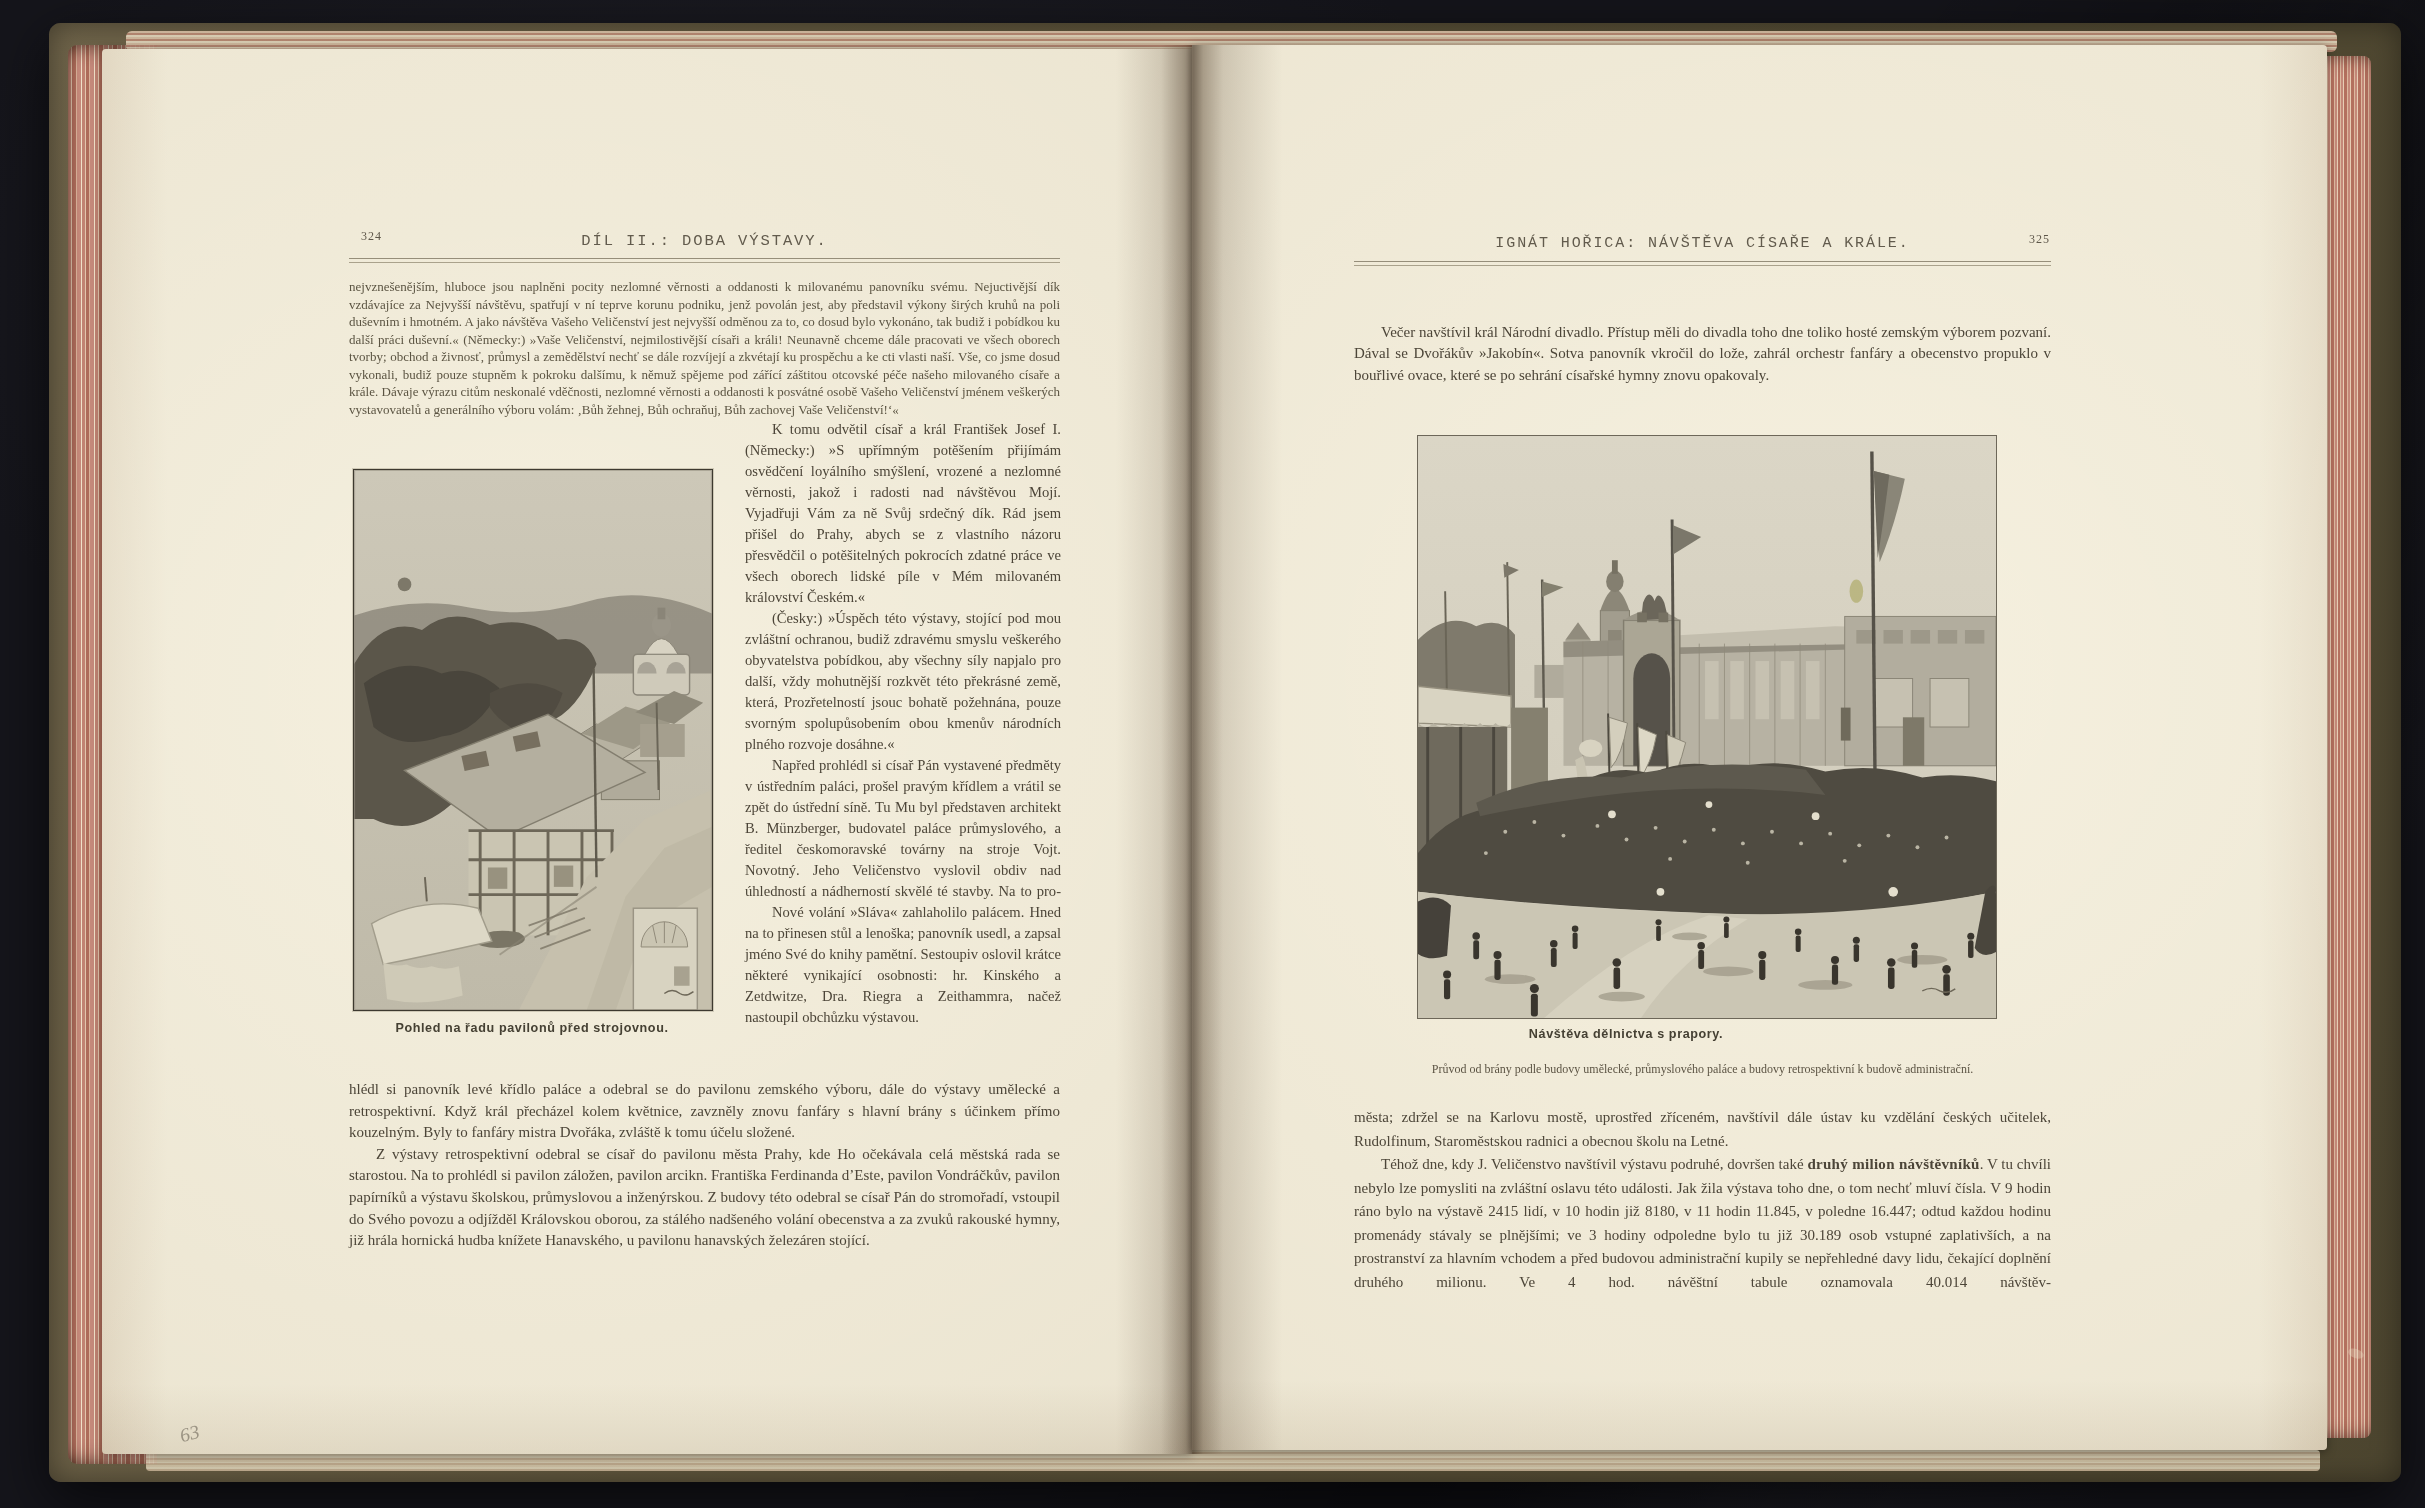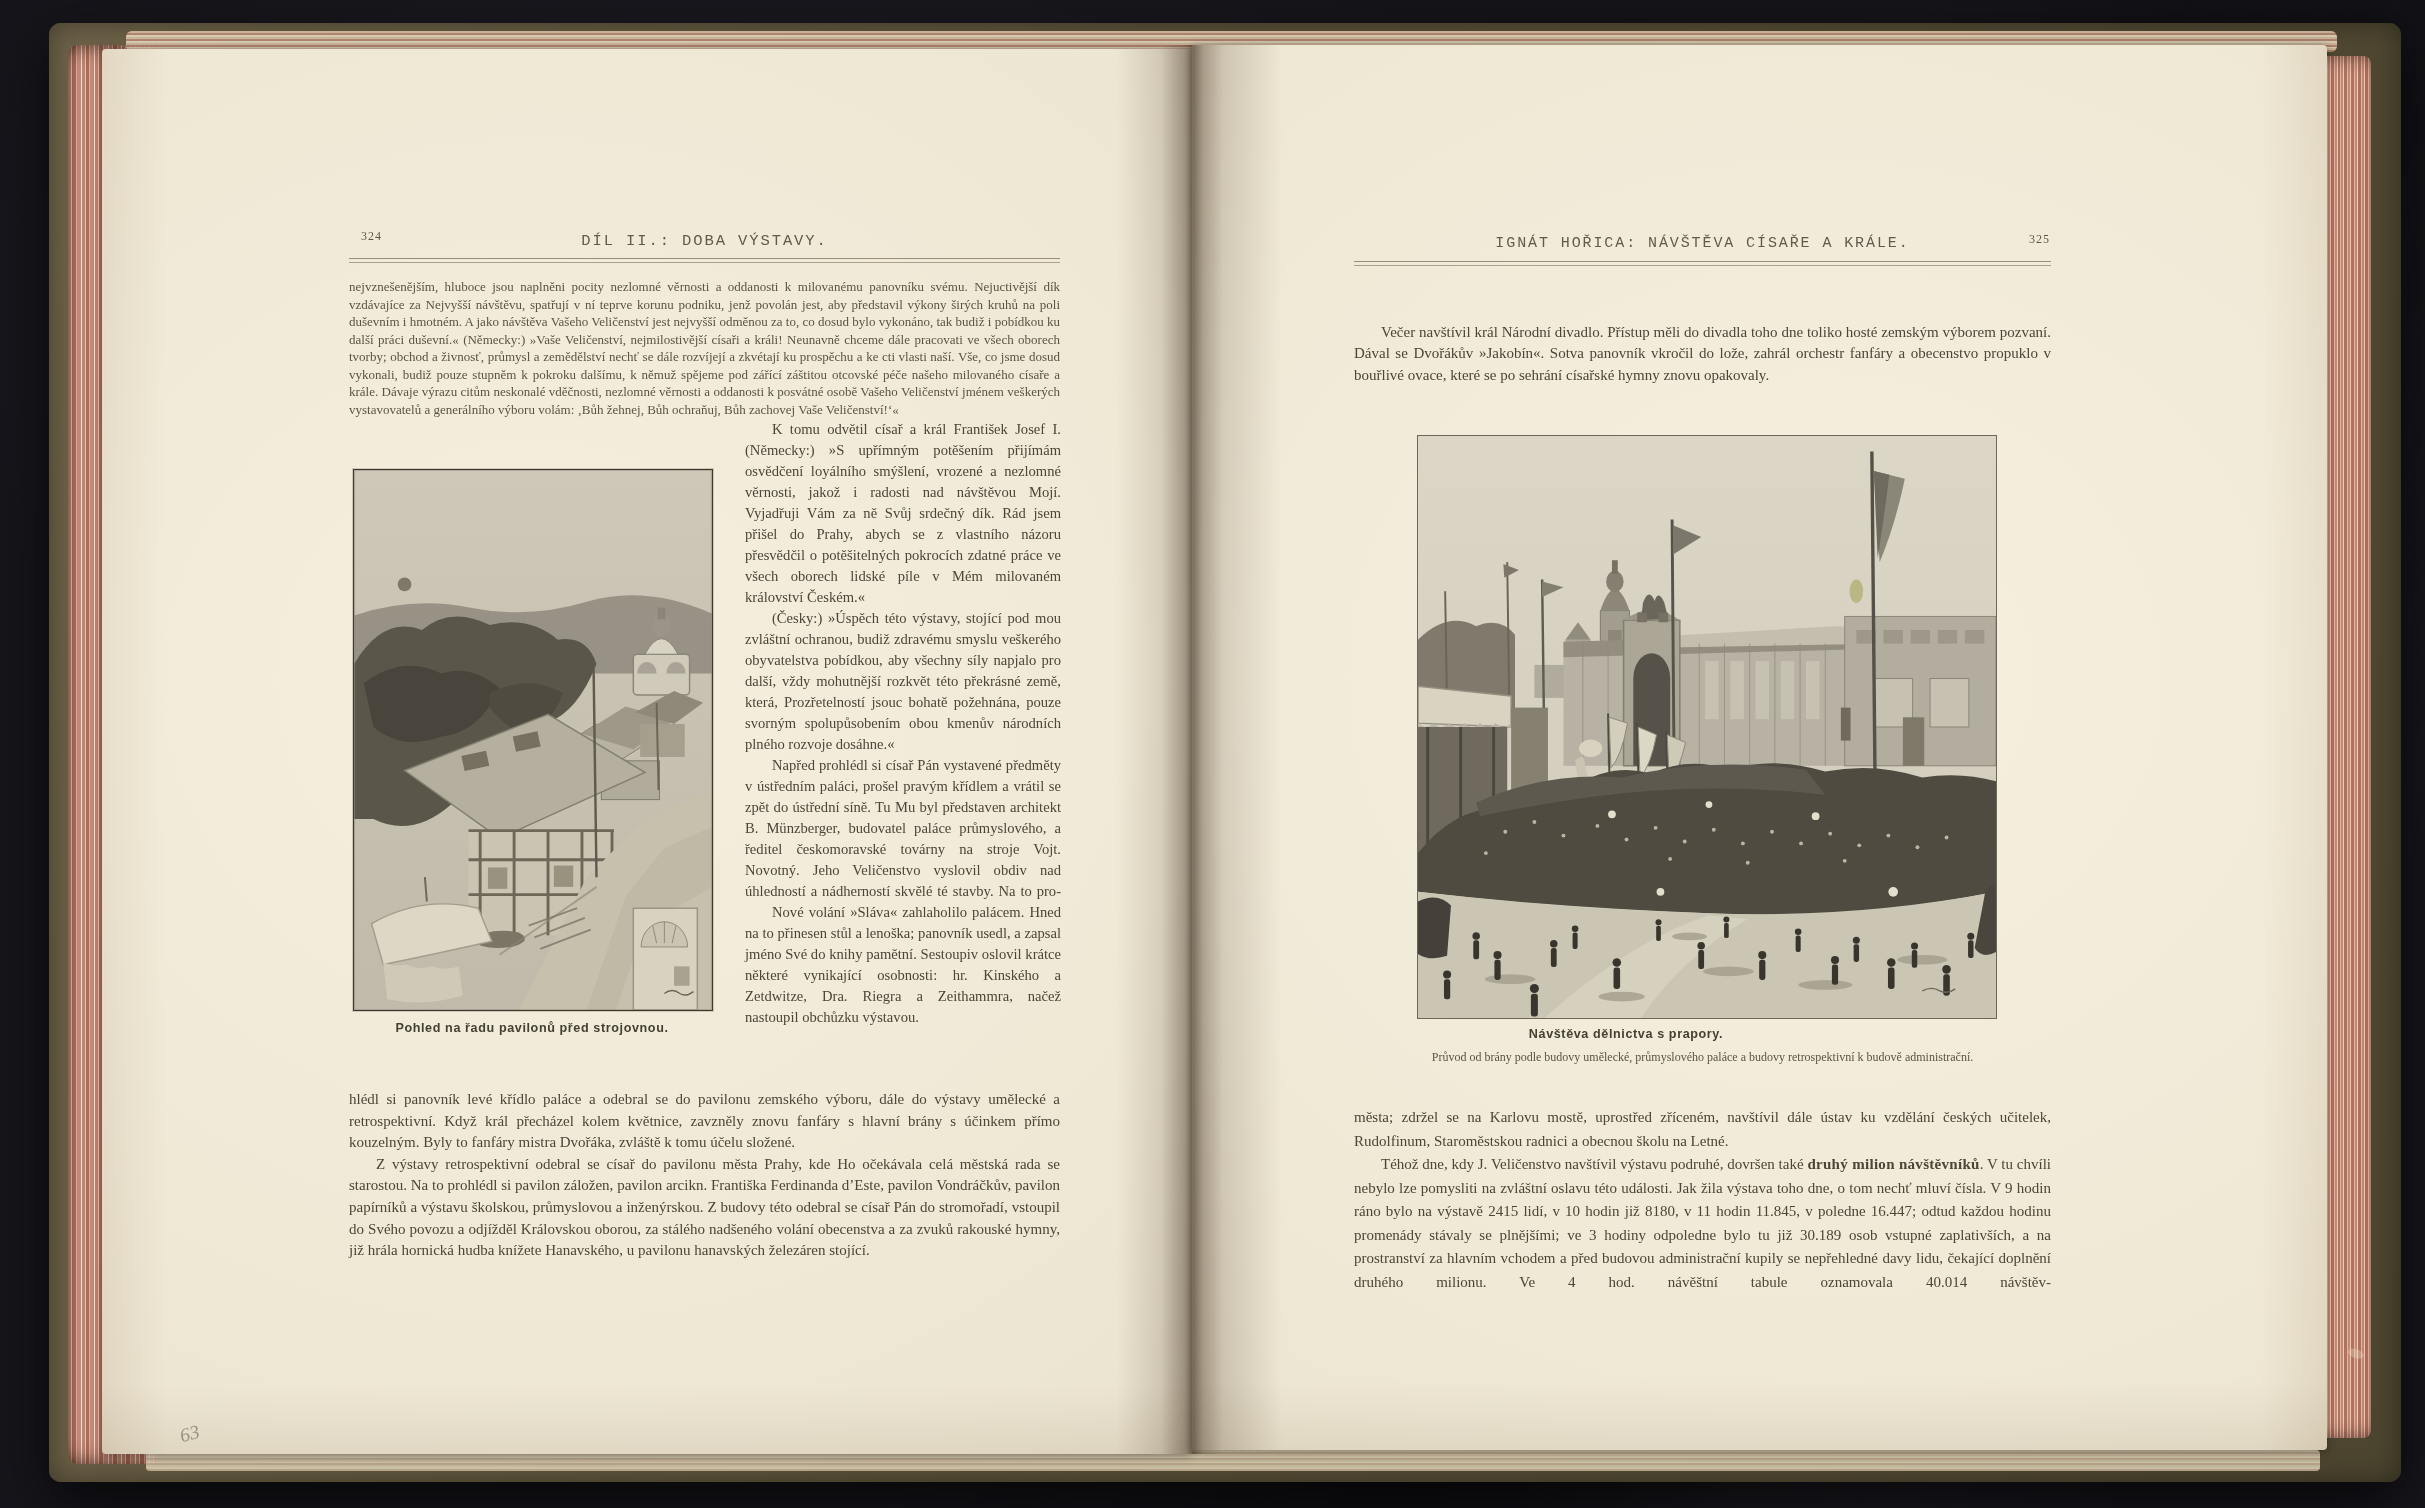--- a/index.html
+++ b/index.html
@@ -51,29 +51,29 @@
   
   .pgnum{position:absolute;font-size:12px;color:#5e574a;letter-spacing:1px;}
   .runtitle{position:absolute;text-align:center;font-size:15.5px;letter-spacing:1.9px;color:#625b4d;font-family:Liberation Mono, monospace;}
   .rule{position:absolute;height:2.9px;border-top:1.9px solid #968e7a;border-bottom:1px solid #aaa28c;}
   .smallprint{position:absolute;font-size:13px;line-height:17.5px;text-align:justify;color:#5b5442;}
   .bodytext{color:#4c4538;text-align:justify;}
   .bodytext p{margin:0;}
   .ind{text-indent:27px;}
   .jlast{text-align-last:justify;}
   .colblock{position:absolute;left:745px;top:419px;width:316px;font-size:14.6px;line-height:21px;}
-  .lbottom{position:absolute;left:349px;top:1079px;width:711px;font-size:15px;line-height:21.6px;margin-top:10px;}
+  .lbottom{position:absolute;left:349px;top:1079px;width:711px;font-size:15px;line-height:21.6px;}
   .rtop{position:absolute;left:1354px;top:322px;width:697px;font-size:15px;line-height:21.3px;}
   .rbottom{position:absolute;left:1354px;top:1106px;width:697px;font-size:15px;line-height:23.5px;}
   .photo{position:absolute;overflow:hidden;background:#c9c4b4;}
   .photo-left{left:353px;top:469px;width:358px;height:540px;border:1.9px solid #3d392f;box-shadow:0 0 0 1px #cfc9b6;}
   .photo-right{left:1417px;top:435px;width:578px;height:582px;border:1px solid #6d6759;}
   .cap-bold{position:absolute;text-align:center;font-family:"Liberation Sans","DejaVu Sans",sans-serif;
     font-weight:bold;font-size:12.6px;letter-spacing:0.6px;color:#454033;}
-  .cap-sub{position:absolute;text-align:center;font-size:12px;color:#5c5444;}
+  .cap-sub{position:absolute;text-align:center;font-size:12px;color:#5c5444;margin-top:12px;}
   .boldseg{font-weight:bold;letter-spacing:0.3px;}
   .pencil{position:absolute;left:180px;top:1423px;font-style:italic;font-size:19.4px;color:rgba(95,88,74,.55);transform:rotate(-14deg);}
   .smudge{position:absolute;left:2348px;top:1349px;width:15.5px;height:8.7px;border-radius:50%;background:rgba(235,220,195,.35);transform:rotate(20deg);}
 </style>
 </head>
 <body>
 
 <div class="stage">
 
   <div class="cover"></div>

